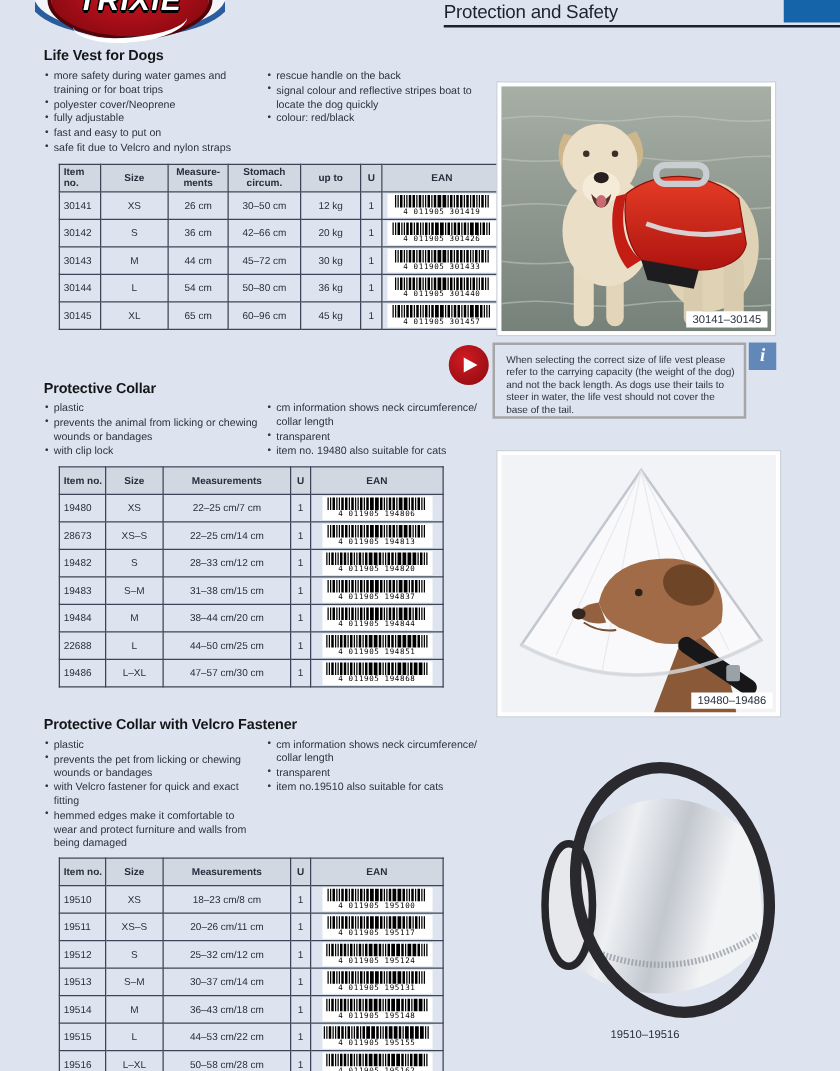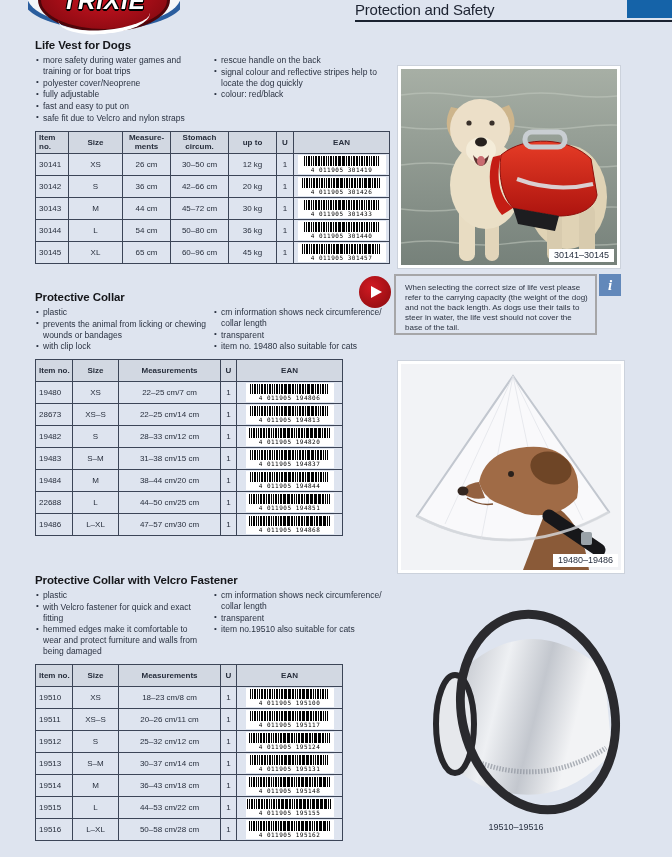--- a/index.html
+++ b/index.html
@@ -25,21 +25,21 @@
   .sec{position:absolute;left:35px;width:356px;}
   .sec h2{margin:0 0 4px 0;font-size:11.5px;color:#15161a;letter-spacing:-0.1px;}
   .bullets{display:flex;}
   .bullets ul{margin:0;padding:0;list-style:none;font-size:8.5px;line-height:10.8px;}
   .bullets ul:first-child{width:172px;margin-right:6px;flex:none;}
   .bullets ul:last-child{flex:1;}
   .bullets li{position:relative;padding-left:8px;margin:0 0 1px 0;}
   .bullets li::before{content:"•";position:absolute;left:1px;top:-0.5px;font-size:8px;}
   
   table.ptable{border-collapse:collapse;table-layout:fixed;margin-top:6px;
-               font-size:8px;color:#272e3c;}
+               font-size:8px;color:#272e3c;margin-left:12px;}
   .t-wide{width:354px;}
   .t-narrow{width:307px;}
   .ptable th,.ptable td{border:1px solid #3c4557;height:21px;text-align:center;
                         padding:0 2px;line-height:9px;overflow:hidden;}
   .ptable th{background:#d2d8e2;font-weight:bold;}
   .ptable th:first-child,.ptable td:first-child{text-align:left;padding-left:3px;}
   .ean{width:88px;height:19px;background:#fff;margin:0 auto;display:flex;flex-direction:column;
        align-items:center;justify-content:center;}
   .bars{display:flex;align-items:flex-end;height:10px;}
   .bars span{background:#000;height:10px;margin-right:1px;display:block;}
@@ -90,21 +90,21 @@
     <div class="bullets">
       <ul>
           <li>more safety during water games and training or for boat trips</li>
           <li>polyester cover/Neoprene</li>
           <li>fully adjustable</li>
           <li>fast and easy to put on</li>
           <li>safe fit due to Velcro and nylon straps</li>
         </ul>
       <ul>
           <li>rescue handle on the back</li>
-          <li>signal colour and reflective stripes help to locate the dog quickly</li>
+          <li>signal colour and reflective stripes boat to locate the dog quickly</li>
           <li>colour: red/black</li>
         </ul>
     </div>
     <table class="ptable t-wide">
       <colgroup>
           <col style="width:33px">
           <col style="width:54px">
           <col style="width:48px">
           <col style="width:58px">
           <col style="width:48px">
@@ -345,21 +345,21 @@
                   <span style="width: 1px;"></span>
                 </div>
                 <div class="digits">4 011905 301457</div>
               </div>
             </td>
           </tr>
         </tbody>
     </table>
   </section>
 
-  <section class="sec" style="top:291px">
+  <section class="sec" style="top:305px">
     <h2>Protective Collar</h2>
     <div class="bullets">
       <ul>
           <li>plastic</li>
           <li>prevents the animal from licking or chewing wounds or bandages</li>
           <li>with clip lock</li>
         </ul>
       <ul>
           <li>cm information shows neck circumference/ collar length</li>
           <li>transparent</li>
@@ -687,20 +687,21 @@
           </tr>
         </tbody>
     </table>
   </section>
 
   <section class="sec" style="top:574px">
     <h2>Protective Collar with Velcro Fastener</h2>
     <div class="bullets">
       <ul>
           <li>plastic</li>
+          <li>prevents the pet from licking or chewing wounds or bandages</li>
           <li>with Velcro fastener for quick and exact fitting</li>
           <li>hemmed edges make it comfortable to wear and protect furniture and walls from being damaged</li>
         </ul>
       <ul>
           <li>cm information shows neck circumference/ collar length</li>
           <li>transparent</li>
           <li>item no.19510 also suitable for cats</li>
         </ul>
     </div>
     <table class="ptable t-narrow">

